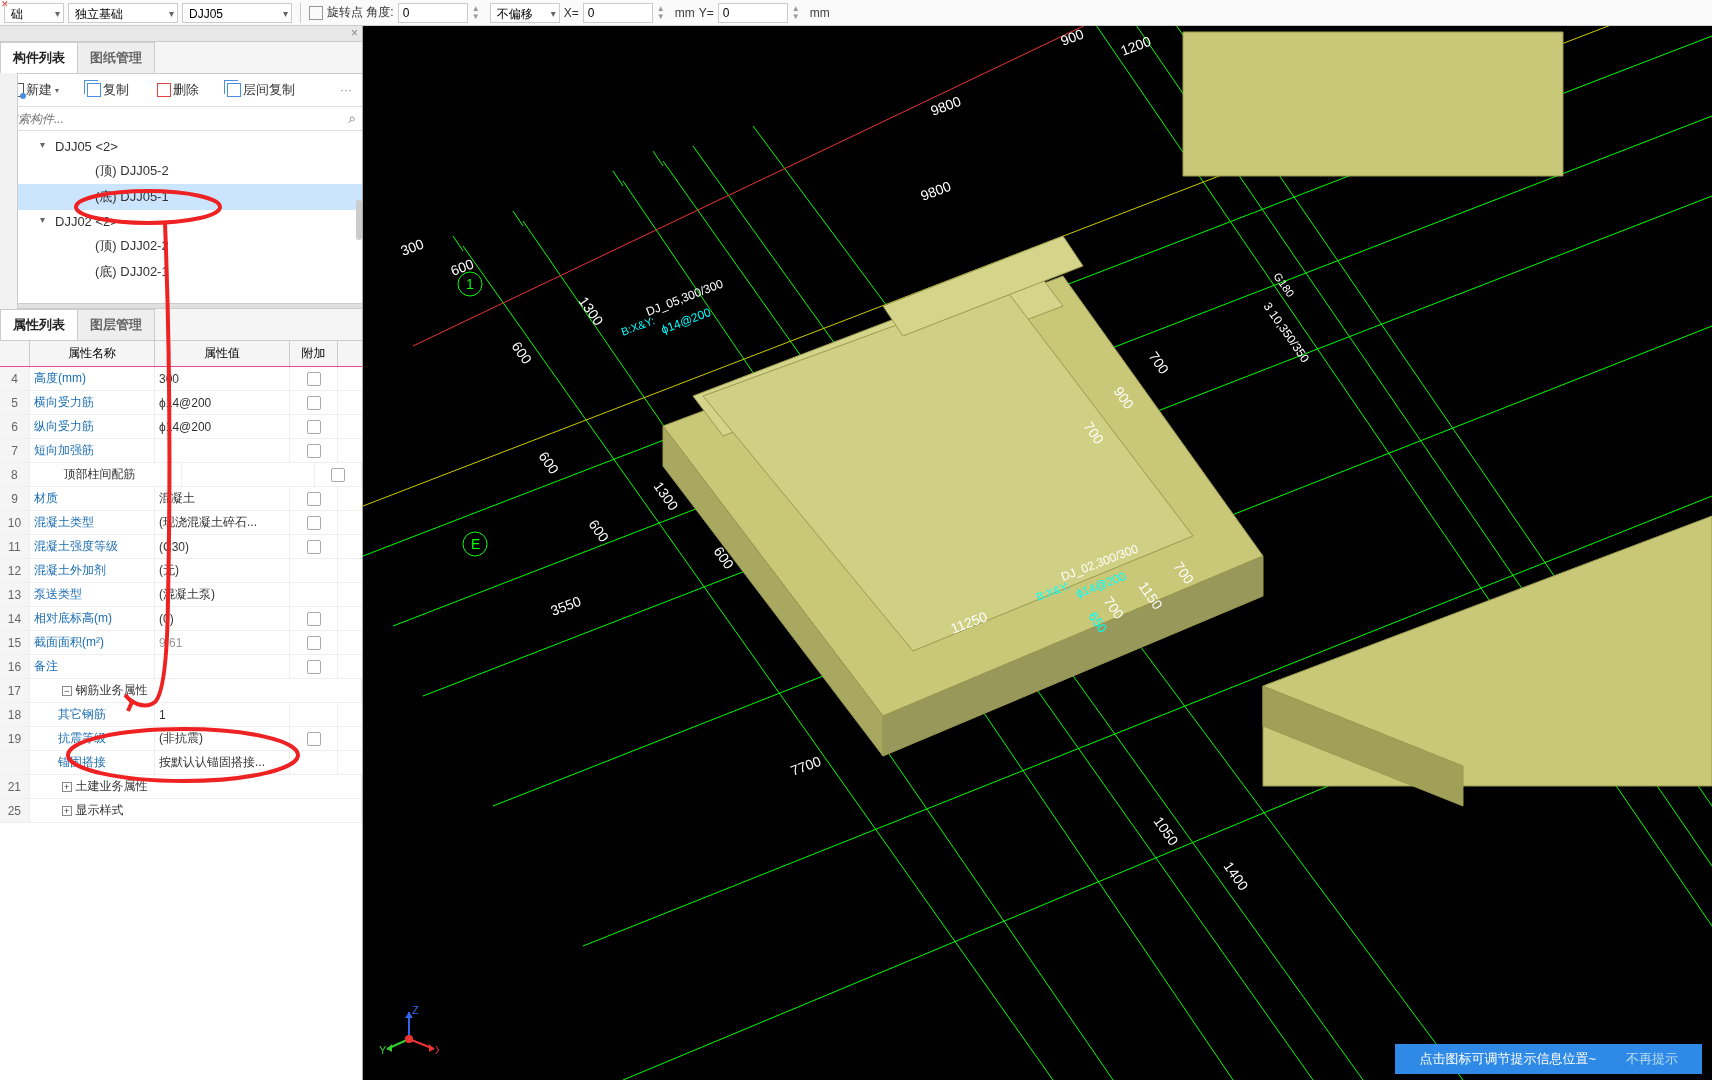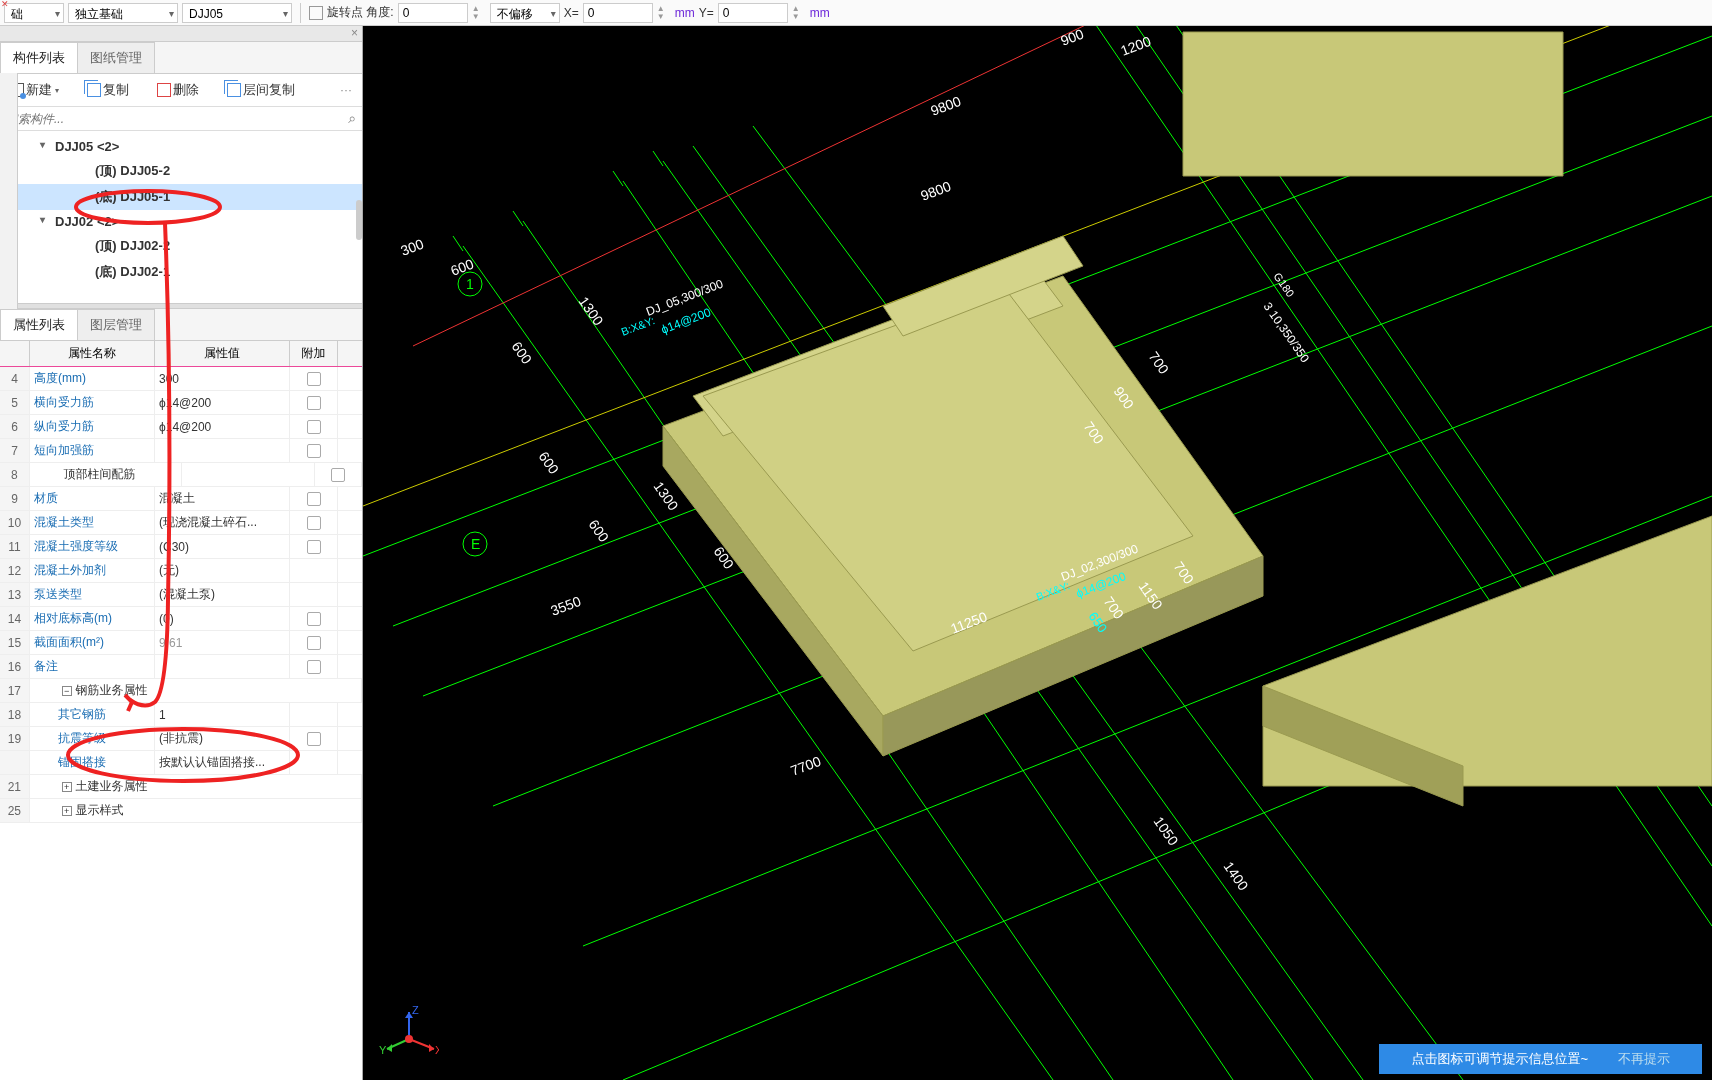--- a/index.html
+++ b/index.html
@@ -6,34 +6,34 @@
 body { width: 1712px; height: 1080px; overflow: hidden; background: #f0f0f0; font-size: 12px; position: relative; }
 
 
 .top-toolbar { height: 26px; background: #fafafa; border-bottom: 1px solid #ccc; display: flex; align-items: center; padding: 0 4px; gap: 4px; }
 .top-toolbar .combo { border: 1px solid #ccc; background: #fff; height: 20px; line-height: 20px; padding: 0 16px 0 6px; position: relative; min-width: 60px; font-size: 12px; }
 .top-toolbar .combo::after { content: "▾"; position: absolute; right: 3px; top: 0; color: #666; font-size: 10px; }
 .top-toolbar .chk { width: 14px; height: 14px; border: 1px solid #999; display: inline-block; vertical-align: middle; }
 .top-toolbar .lbl { font-size: 12px; color: #333; }
 .top-toolbar .num-input { border: 1px solid #ccc; height: 20px; width: 70px; padding: 0 4px; font-size: 12px; }
 .top-toolbar .spin { width: 14px; color: #999; font-size: 8px; line-height: 8px; }
-.top-toolbar .unit { font-size: 12px; color: #6d28d9; }
+.top-toolbar .unit { font-size: 12px; color: #404040; }
 .top-toolbar .sep { border-left: 1px solid #ccc; height: 20px; margin: 0 4px; }
 
 
 .main { display: flex; height: calc(100% - 26px); }
 
 
 .left-panel { width: 363px; display: flex; flex-direction: column; border-right: 1px solid #aaa; background: #fff; }
 
 
 .panel-close { height: 16px; background: #e8e8e8; border-bottom: 1px solid #ccc; text-align: right; padding-right: 4px; line-height: 14px; color: #888; font-size: 12px; }
 
 
-.tabs { display: flex; background: #f5f5f5; border-bottom: 1px solid #ccc; }
+.tabs { display: flex; background: #f5f5f5; border-bottom: 1px solid #ccc; font-weight: bold; }
 .tab { padding: 6px 12px; border: 1px solid #ccc; border-bottom: none; margin-right: -1px; background: #eee; font-size: 13px; color: #666; cursor: pointer; }
 .tab.active { background: #fff; color: #222; position: relative; z-index: 1; }
 
 
 .comp-toolbar { display: flex; align-items: center; padding: 4px; border-bottom: 1px solid #ddd; gap: 16px; }
 .tb-btn { display: flex; align-items: center; gap: 2px; padding: 3px 6px; cursor: pointer; font-size: 13px; color: #333; }
 .tb-icon { width: 14px; height: 14px; display: inline-block; }
 .tb-icon.new { border: 1px solid #555; background: #fff; position: relative; }
 .tb-icon.new::after { content: ""; position: absolute; right: -3px; bottom: -3px; width: 6px; height: 6px; background: #4a90e2; border-radius: 50%; }
 .tb-icon.copy { border: 1px solid #4a90e2; background: #fff; box-shadow: -2px -2px 0 #fff, -3px -3px 0 #4a90e2; }
@@ -41,21 +41,21 @@
 .tb-icon.del::after { content: "✕"; color: #d44; font-size: 9px; position: absolute; top: -1px; left: 1px; }
 .tb-dd { font-size: 8px; color: #666; margin-left: 1px; }
 .tb-more { margin-left: auto; padding: 0 6px; color: #888; cursor: pointer; }
 
 
 .search-row { display: flex; align-items: center; border-bottom: 1px solid #ddd; padding: 3px 6px; }
 .search-input { flex: 1; border: none; outline: none; font-size: 12px; color: #888; font-style: italic; background: transparent; }
 .search-icon { color: #888; font-size: 14px; }
 
 
-.tree { flex: 0 0 172px; overflow: auto; padding: 4px 0; position: relative; font-weight: bold; }
+.tree { flex: 0 0 172px; overflow: auto; padding: 4px 0; position: relative; }
 .tree-item { padding: 4px 8px 4px 40px; font-size: 13px; color: #333; cursor: pointer; white-space: nowrap; }
 .tree-item.parent { padding-left: 55px; position: relative; }
 .tree-item.parent::before { content: "▾"; position: absolute; left: 40px; top: 4px; font-size: 10px; color: #666; }
 .tree-item.child { padding-left: 95px; }
 .tree-item.selected { background: #cce5ff; }
 .tree-scroll { position: absolute; right: 0; top: 40%; width: 6px; height: 40px; background: #ccc; border-radius: 3px; }
 
 
 .hsplit { height: 6px; background: #e0e0e0; border-top: 1px solid #ccc; border-bottom: 1px solid #ccc; cursor: row-resize; }
 
@@ -78,21 +78,21 @@
 .prop-row .col-ext { justify-content: center; }
 .prop-row .chkbox { width: 14px; height: 14px; border: 1px solid #aaa; border-radius: 2px; }
 .prop-row.group .col-name { padding-left: 2px; }
 .prop-row.group .expand { display: inline-block; width: 10px; height: 10px; border: 1px solid #888; text-align: center; line-height: 8px; font-size: 9px; margin-right: 4px; }
 .prop-row.sub .col-name { padding-left: 28px; }
 
 
 .viewport { flex: 1; background: #000; position: relative; overflow: hidden; }
 .viewport svg { position: absolute; top: 0; left: 0; }
 .dim-text { fill: #fff; font-size: 14px; font-family: Arial; }
-.footer-tip { position: absolute; bottom: 6px; right: 10px; background: #2e8ae6; color: #fff; padding: 6px 32px; font-size: 13px; display: flex; gap: 30px; align-items: center; }
+.footer-tip { position: absolute; bottom: 6px; right: 10px; background: #2e8ae6; color: #fff; padding: 6px 24px; font-size: 13px; display: flex; gap: 30px; align-items: center; }
 .footer-tip .dim { color: #bde; }
 .axis-gizmo { position: absolute; bottom: 16px; left: 16px; width: 60px; height: 60px; }
 
 
 .red-anno { position: absolute; pointer-events: none; z-index: 50; }
 .red-anno ellipse, .red-anno path { stroke: #e22; stroke-width: 4; fill: none; }
 
 
 .edge-col { position: absolute; left: 0; top: 50px; width: 18px; background: #f2f2f2; border-right: 1px solid #ccc; height: 260px; }
 .edge-col .ic { width: 14px; height: 14px; margin: 8px auto; background: #ddd; border: 1px solid #aaa; }

